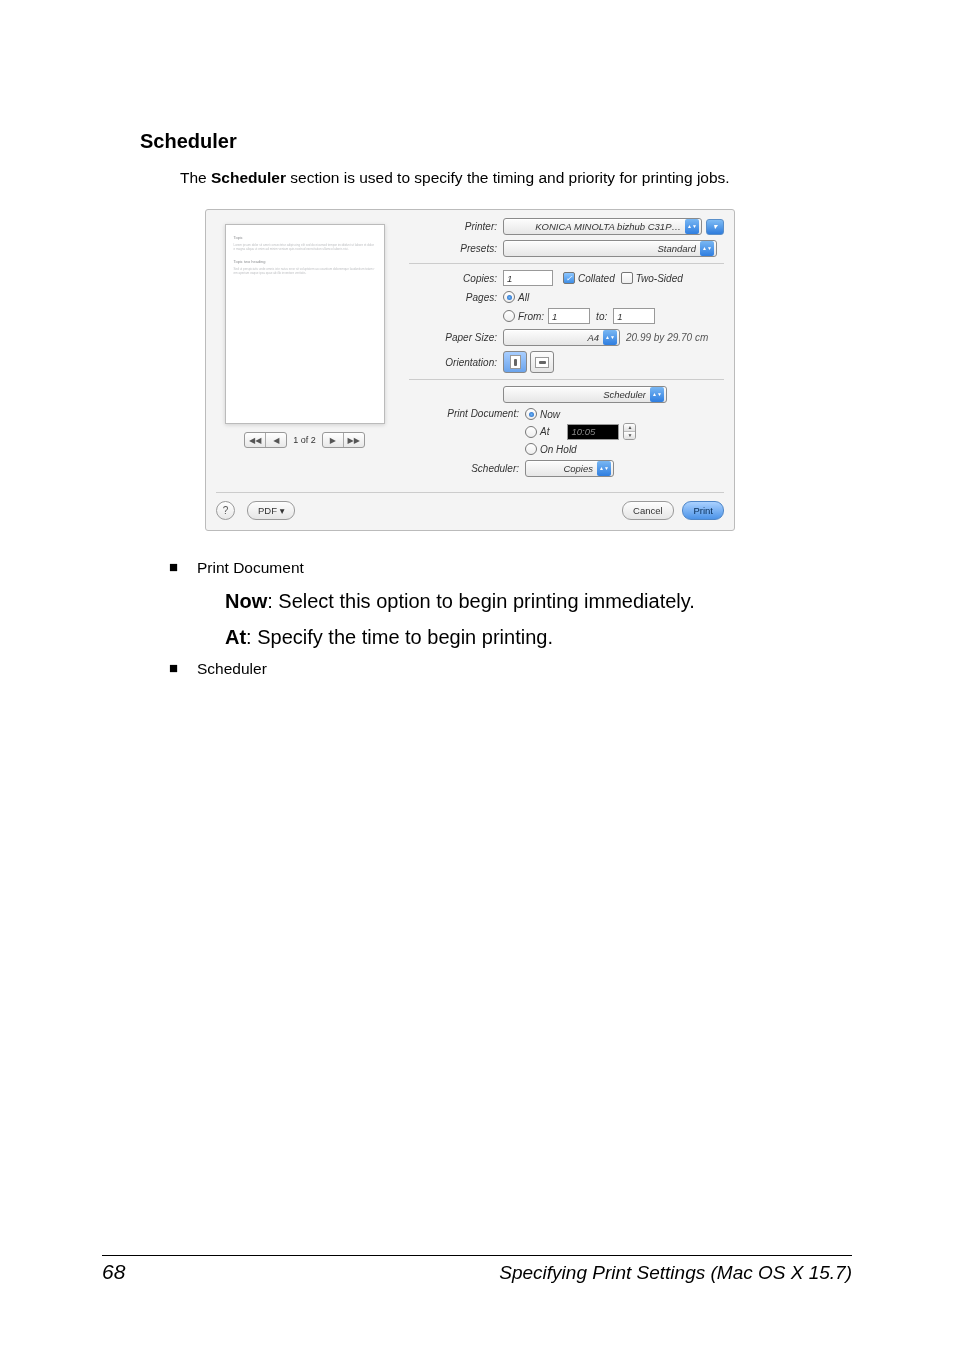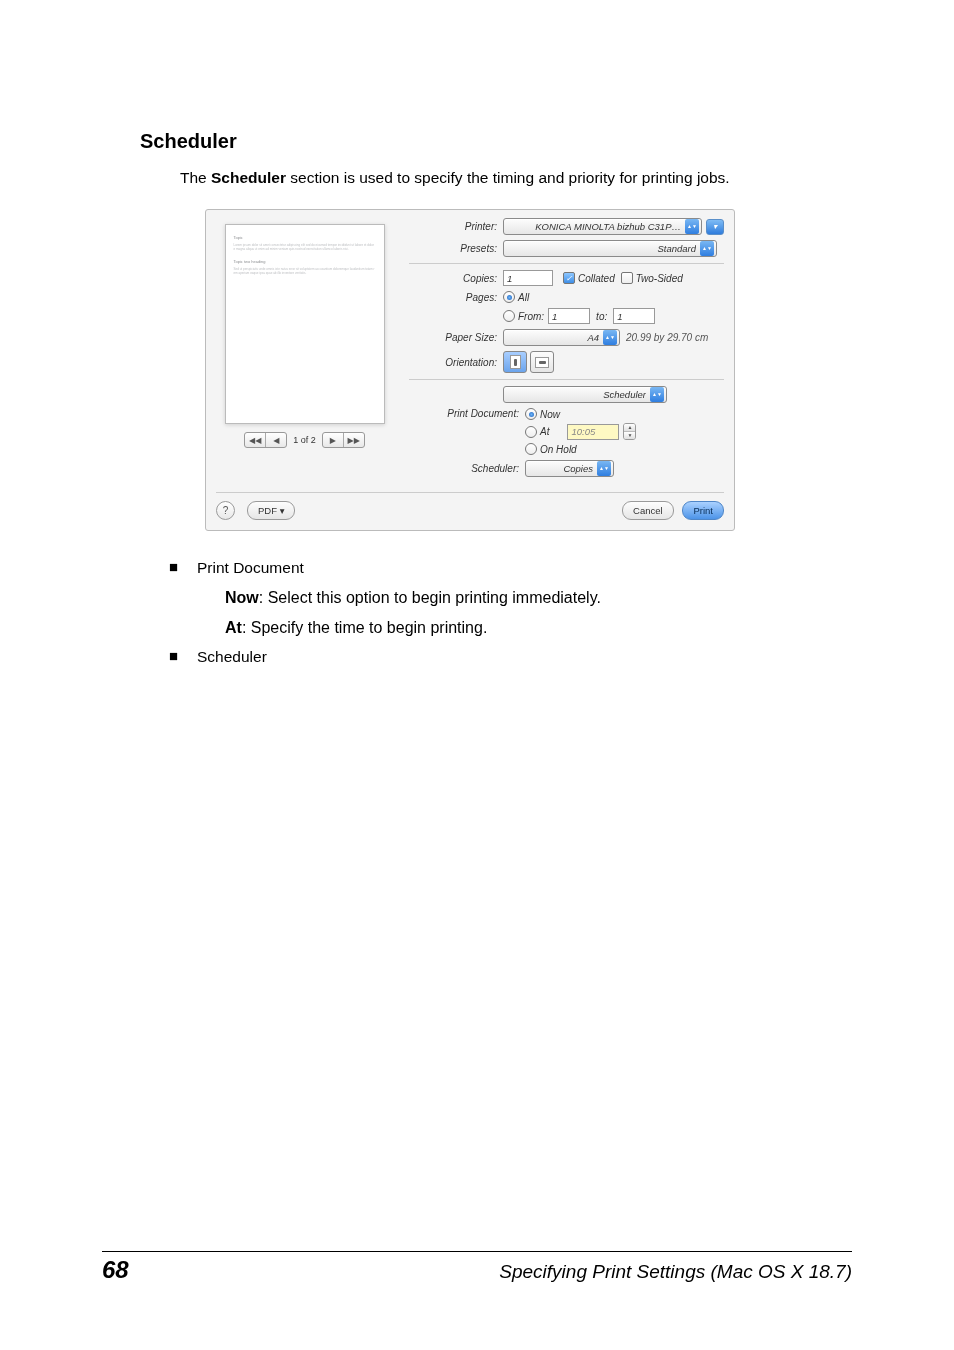--- a/index.html
+++ b/index.html
@@ -303,21 +303,21 @@
   }
   .desc-item .bullet {
     width: 28px;
     font-size: 15px;
     line-height: 20px;
     padding-left: 2px;
   }
   .desc-item .text { flex: 1; max-width: 520px; }
   .sub {
     margin-left: 125px;
-    font-size: 16px;
+    font-size: 20px;
     line-height: 1.5;
     margin-top: 6px;
     margin-bottom: 6px;
     max-width: 520px;
   }
 
   .footer {
     position: absolute;
     bottom: 66px;
     left: 102px;
@@ -327,22 +327,21 @@
     border-top: 1px solid #000;
     margin-bottom: 4px;
   }
   .footer .line {
     display: flex;
     justify-content: space-between;
     align-items: baseline;
   }
   .footer .pn {
     font-style: italic;
-    font-size: 24px;
-    font-weight: bold;
+    font-size: 21px;
   }
   .footer .ft {
     font-style: italic;
     font-size: 19px;
   }
 </style>
 </head>
 <body>
 
 <div class="page">
@@ -444,21 +443,21 @@
             <span class="lbl" style="width:110px">Print Document:</span>
             <div>
               <div style="display:flex;align-items:center;margin-bottom:3px">
                 <span class="radio checked"></span>
                 <span>Now</span>
               </div>
               <div style="display:flex;align-items:center;margin-bottom:3px">
                 <span class="radio"></span>
                 <span>At</span>
                 <span style="width:18px"></span>
-                <span class="input" style="width:44px;color:#888;background:#fef9c3">10:05</span>
+                <span class="input" style="width:44px;color:#888;background:#000000">10:05</span>
                 <span class="stepper">
                     <span>▲</span>
                     <span>▼</span>
                   </span>
               </div>
               <div style="display:flex;align-items:center">
                 <span class="radio"></span>
                 <span>On Hold</span>
               </div>
             </div>
@@ -501,16 +500,16 @@
       <div class="text">
         <div>Scheduler</div>
       </div>
     </div>
   </div>
 
   <div class="footer">
     <div class="rule"></div>
     <div class="line">
       <span class="pn">68</span>
-      <span class="ft">Specifying Print Settings (Mac OS X 18.7)</span>
+      <span class="ft">Specifying Print Settings (Mac OS X 15.7)</span>
     </div>
   </div>
 </div>
 
 </body></html>

